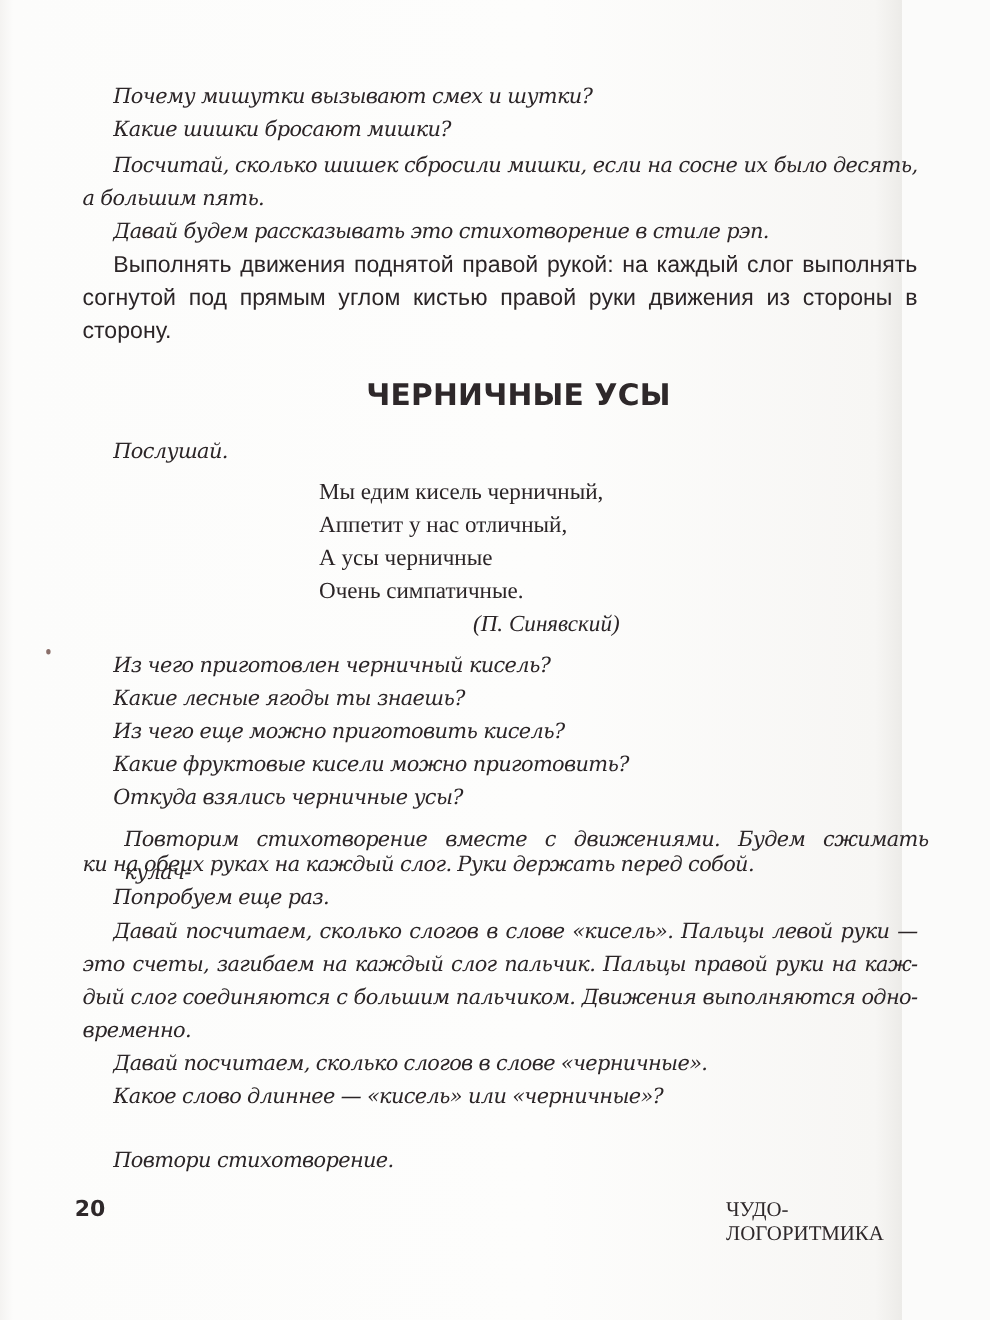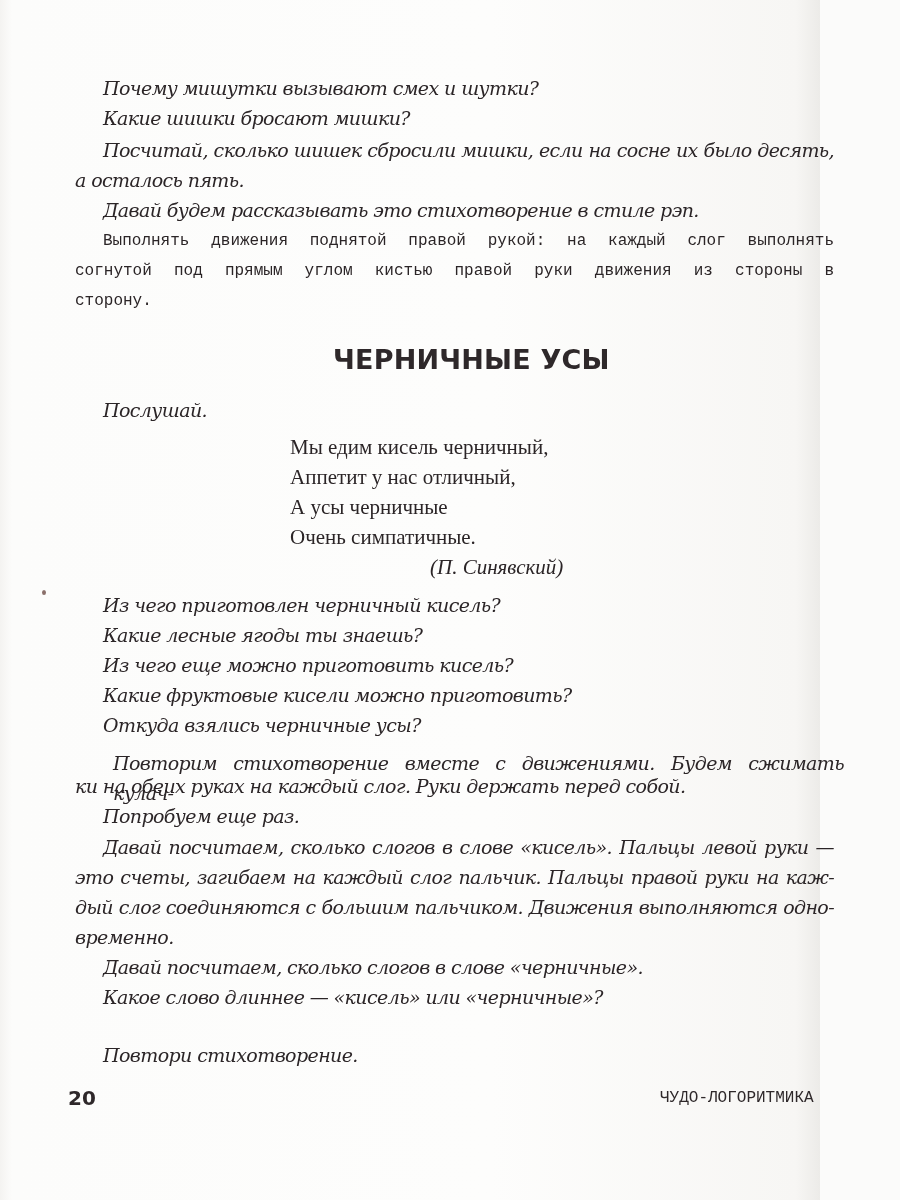--- a/index.html
+++ b/index.html
@@ -34,22 +34,22 @@
       line-height: 30px;
     }
     .it {
       font-family: "DejaVu Serif", serif;
       font-style: italic;
       font-size: 19px;
       letter-spacing: -0.6px;
       transform-origin: left center;
     }
     .rm {
-      font-family: Liberation Mono, monospace;
-      font-size: 16px;
+      font-family: Liberation Sans, sans-serif;
+      font-size: 21px;
     }
     .just {
       text-align: justify;
       text-align-last: justify;
       white-space: normal;
     }
     .heading {
       position: absolute;
       left: 333px;
       top: 340px;
@@ -77,37 +77,37 @@
       top: 1086px;
       font-family: "DejaVu Sans", sans-serif;
       font-weight: bold;
       font-size: 20px;
       color: #2e282a;
     }
     .running-title {
       position: absolute;
       left: 660px;
       top: 1089px;
-      font-family: Liberation Mono, monospace;
-      font-size: 16px;
+      font-family: Liberation Serif, serif;
+      font-size: 19px;
       letter-spacing: 0px;
       color: #2e282a;
     }
   </style>
 </head>
 <body>
 
 <div class="page">
 
   <div class="speck"></div>
 
   <div class="line it" style="left:103px; top:73px;">Почему мишутки вызывают смех и шутки?</div>
   <div class="line it" style="left:103px; top:103px;">Какие шишки бросают мишки?</div>
   <div class="line it just" style="left:103px; top:135px; width:731px;">Посчитай, сколько шишек сбросили мишки, если на сосне их было десять,</div>
-  <div class="line it" style="left:75px; top:165px;">а осталось пять.</div>
+  <div class="line it" style="left:75px; top:165px;">а большим пять.</div>
   <div class="line it" style="left:103px; top:195px;">Давай будем рассказывать это стихотворение в стиле рэп.</div>
   <div class="line rm just" style="left:103px; top:226px; width:731px;">Выполнять движения поднятой правой рукой: на каждый слог выполнять</div>
   <div class="line rm just" style="left:75px; top:256px; width:759px;">согнутой под прямым углом кистью правой руки движения из стороны в</div>
   <div class="line rm" style="left:75px; top:286px;">сторону.</div>
 
   <div class="heading">ЧЕРНИЧНЫЕ УСЫ</div>
 
   <div class="line it" style="left:103px; top:395px;">Послушай.</div>
 
   <div class="line verse" style="left:290px; top:432px;">Мы едим кисель черничный,</div>

